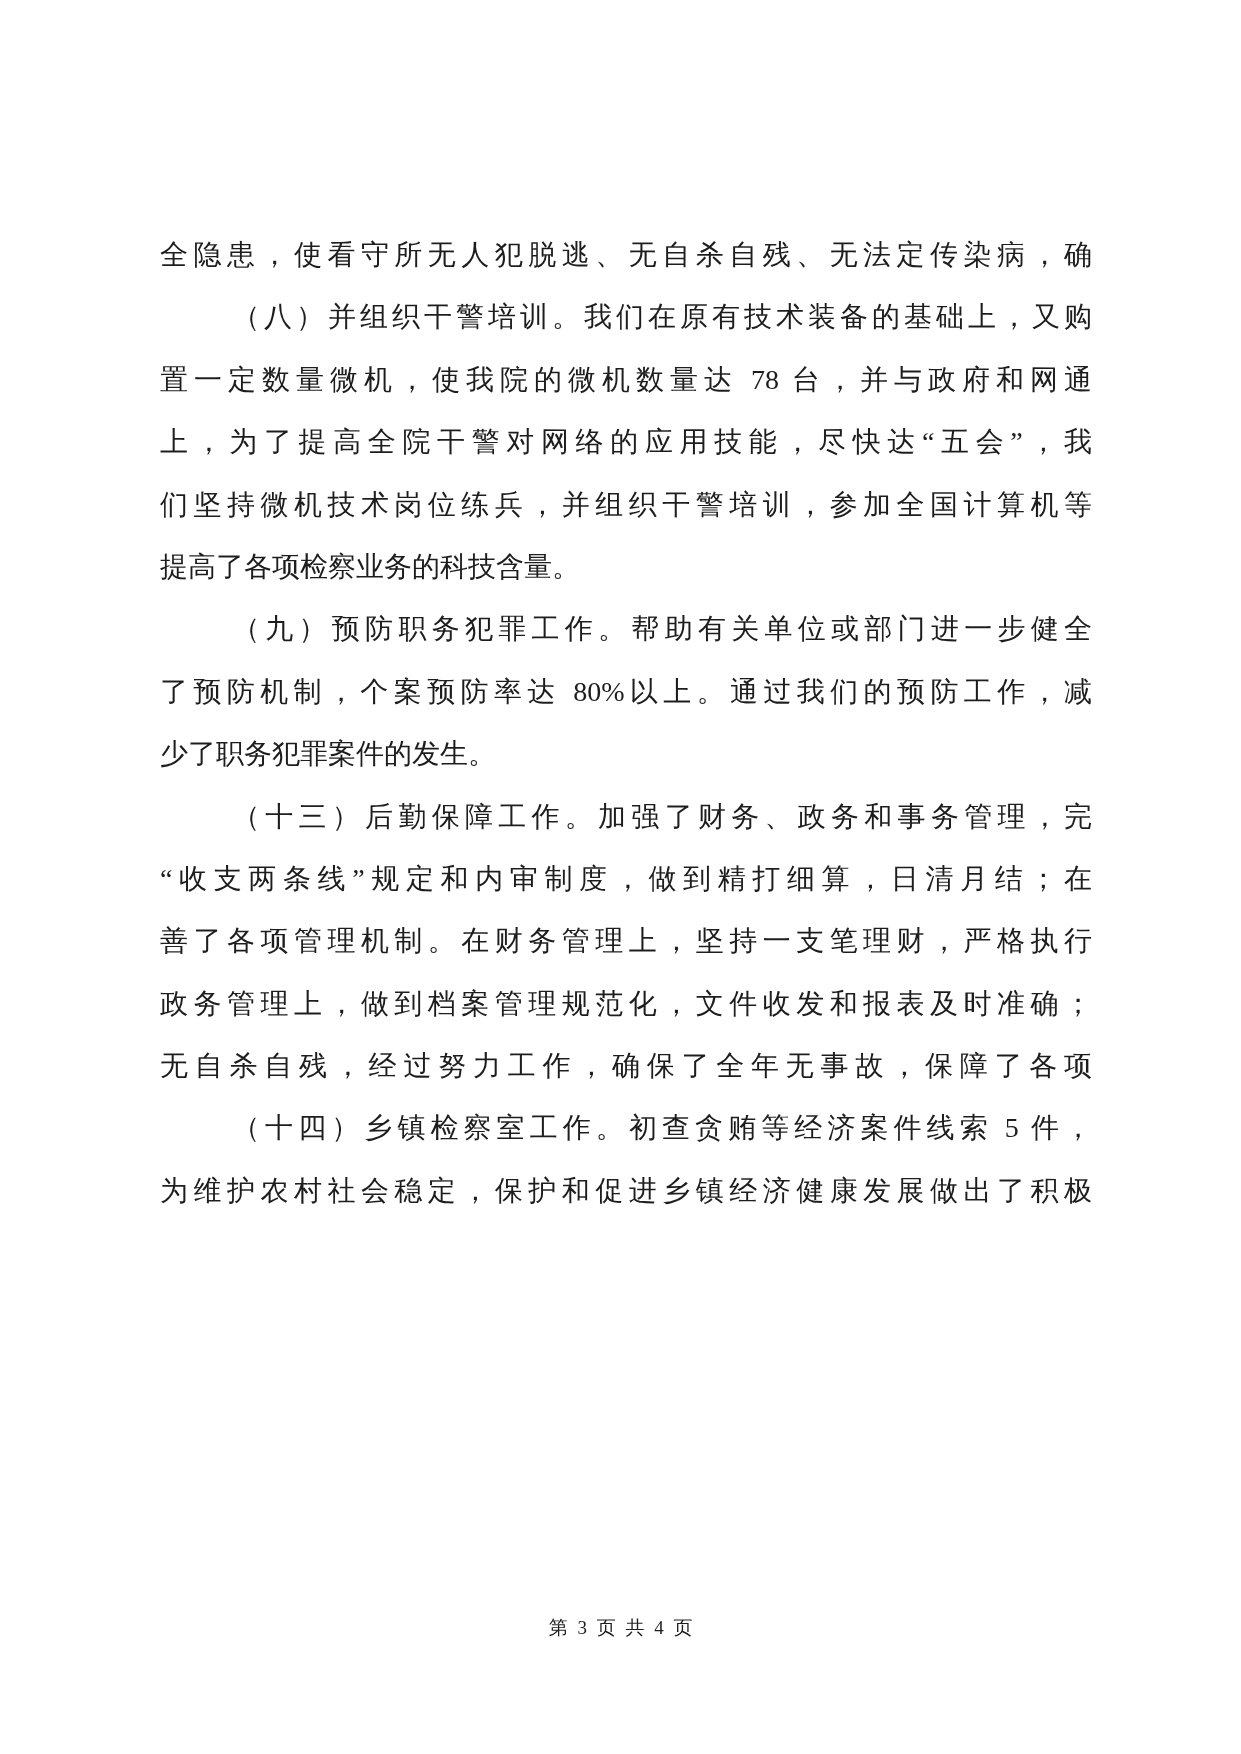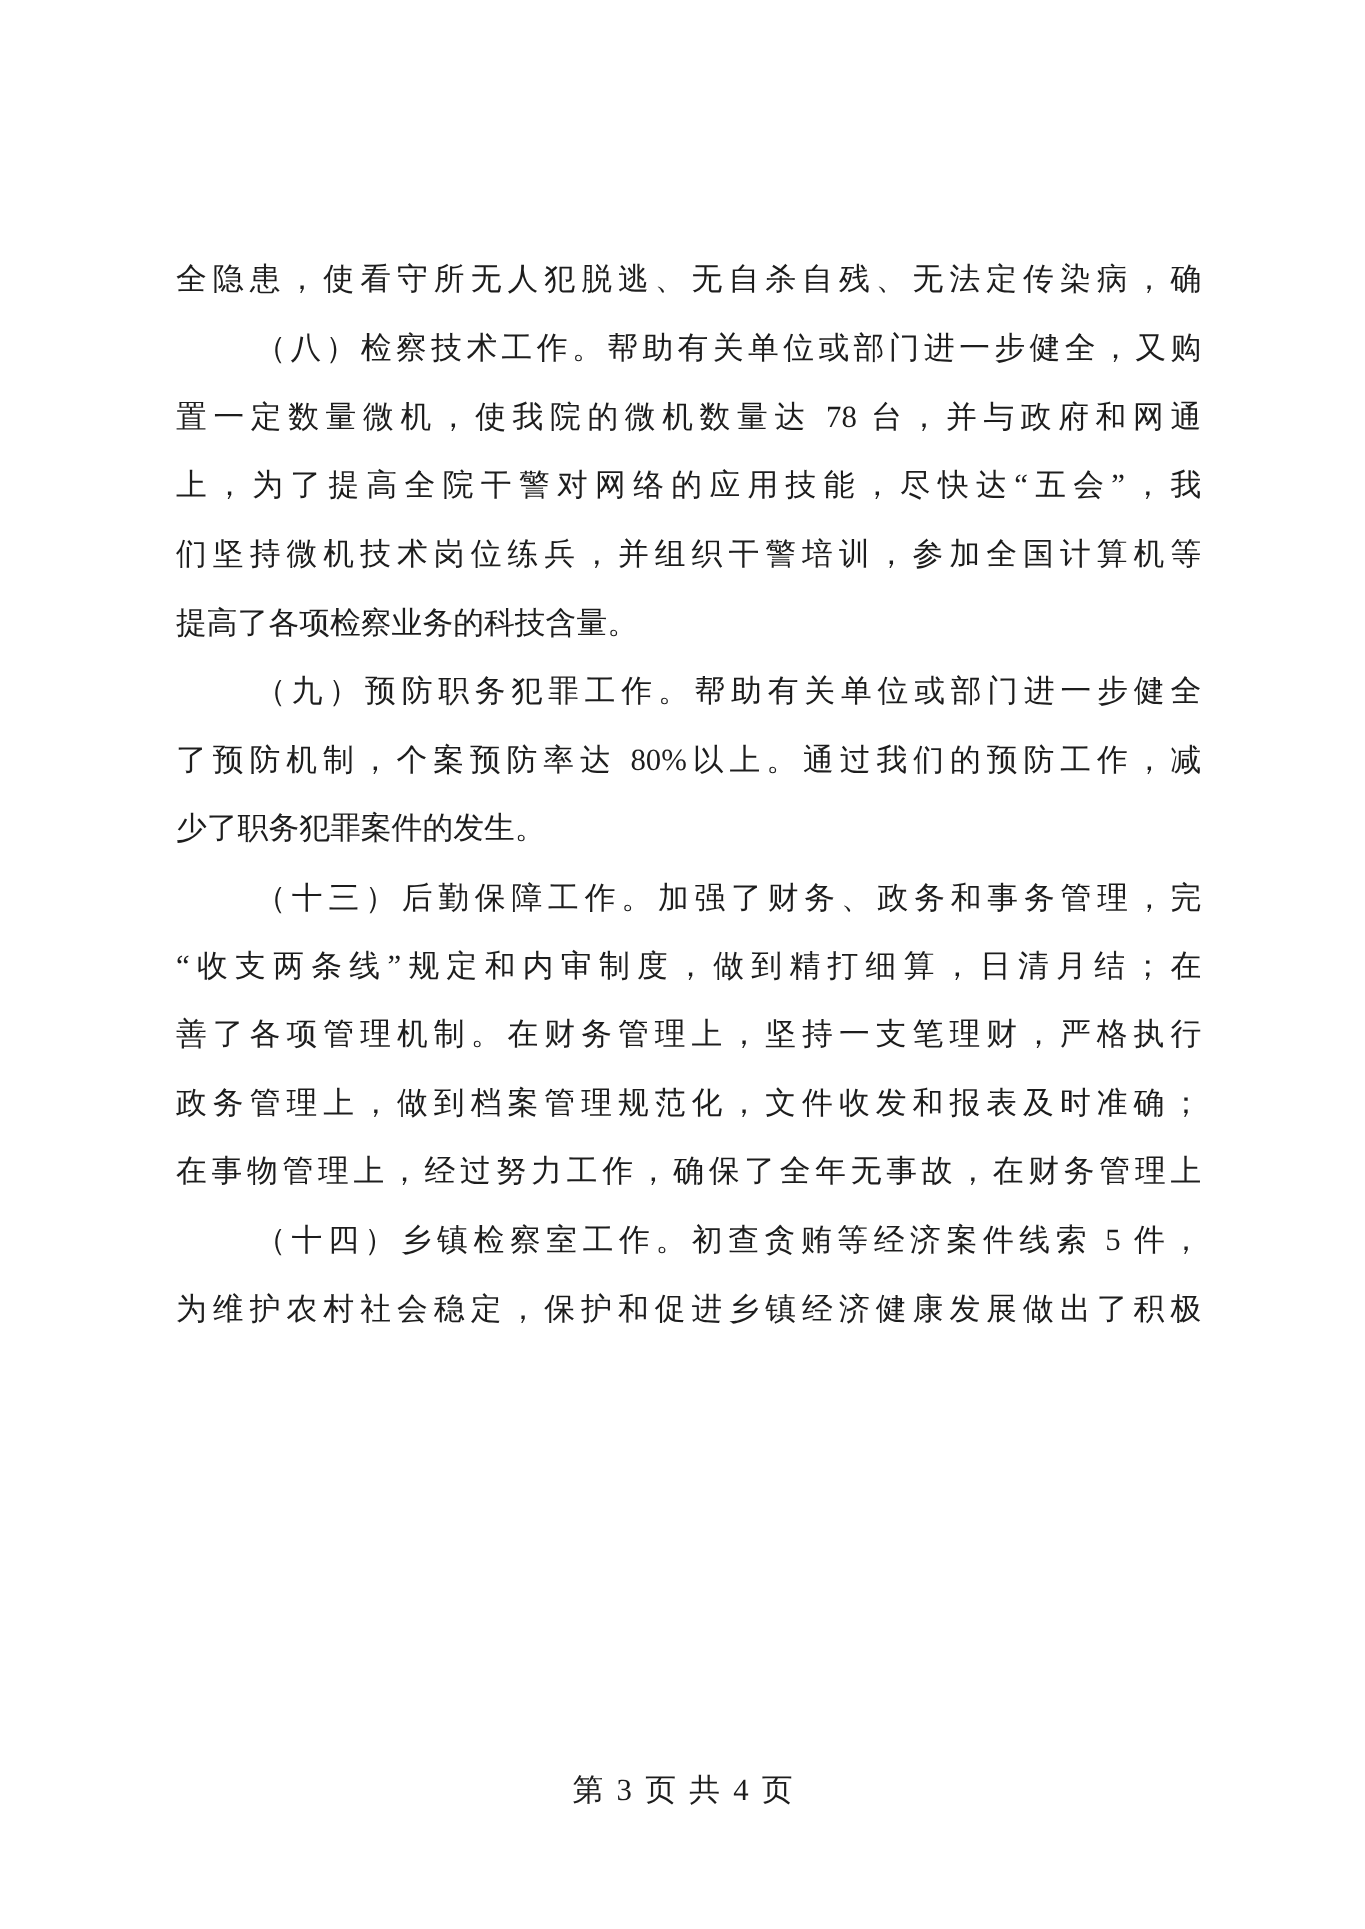--- a/index.html
+++ b/index.html
@@ -40,44 +40,44 @@
   }
   .line.indent {
     text-indent: 72px;
   }
   .footer {
     position: absolute;
     left: 0;
     top: 1606px;
     width: 1241px;
     text-align: center;
-    font-size: 28px;
+    font-size: 19px;
     line-height: 44px;
     word-spacing: 5px;
     color: #1d1d1d;
   }
 </style>
 </head>
 <body>
 
 <div class="page">
   <div class="text-block" id="body-lines">
       <div class="line fill">全隐患，使看守所无人犯脱逃、无自杀自残、无法定传染病，确</div>
-      <div class="line indent fill">（八）检察技术工作。帮助有关单位或部门进一步健全，又购</div>
+      <div class="line indent fill">（八）并组织干警培训。我们在原有技术装备的基础上，又购</div>
       <div class="line fill">置一定数量微机，使我院的微机数量达 78 台，并与政府和网通</div>
       <div class="line fill">上，为了提高全院干警对网络的应用技能，尽快达“五会”，我</div>
       <div class="line fill">们坚持微机技术岗位练兵，并组织干警培训，参加全国计算机等</div>
       <div class="line">提高了各项检察业务的科技含量。</div>
       <div class="line indent fill">（九）预防职务犯罪工作。帮助有关单位或部门进一步健全</div>
       <div class="line fill">了预防机制，个案预防率达 80%以上。通过我们的预防工作，减</div>
       <div class="line">少了职务犯罪案件的发生。</div>
       <div class="line indent fill">（十三）后勤保障工作。加强了财务、政务和事务管理，完</div>
       <div class="line fill">“收支两条线”规定和内审制度，做到精打细算，日清月结；在</div>
       <div class="line fill">善了各项管理机制。在财务管理上，坚持一支笔理财，严格执行</div>
       <div class="line fill">政务管理上，做到档案管理规范化，文件收发和报表及时准确；</div>
-      <div class="line fill">在事物管理上，经过努力工作，确保了全年无事故，在财务管理上</div>
+      <div class="line fill">无自杀自残，经过努力工作，确保了全年无事故，保障了各项</div>
       <div class="line indent fill">（十四）乡镇检察室工作。初查贪贿等经济案件线索 5 件，</div>
       <div class="line fill">为维护农村社会稳定，保护和促进乡镇经济健康发展做出了积极</div>
     </div>
   <div class="footer">
     <span>第 3 页 共 4 页</span>
   </div>
 </div>
 
 </body></html>

